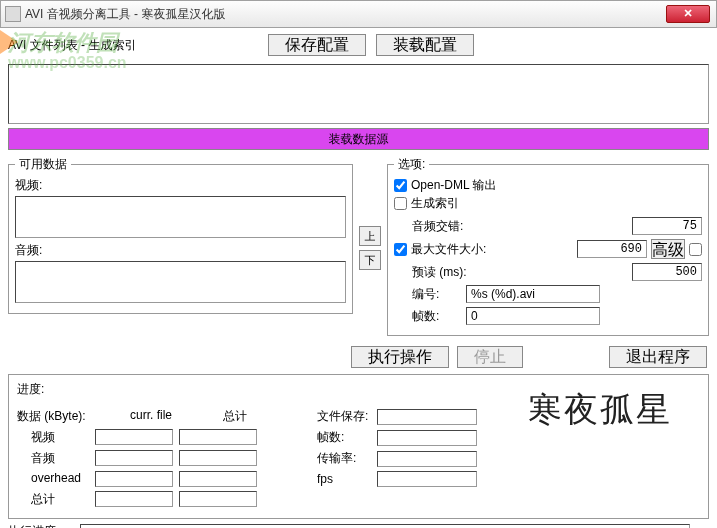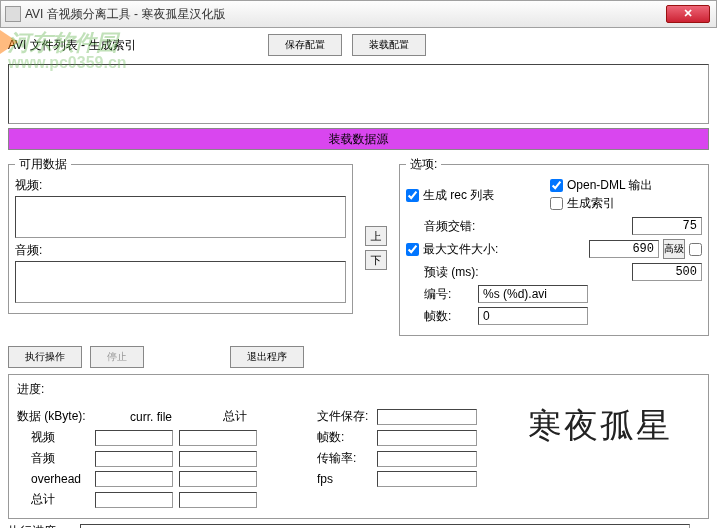--- a/index.html
+++ b/index.html
@@ -11,61 +11,61 @@
 .close-btn { width: 44px; height: 18px; background: linear-gradient(#e67, #c23); border: 1px solid #911; border-radius: 2px; color: #fff; text-align: center; line-height: 14px; font-weight: bold; cursor: pointer; position: absolute; right: 6px; top: 4px; font-family: Arial; font-size: 11px; }
 
 .watermark { position: absolute; top: 28px; left: 8px; font-size: 22px; font-weight: bold; font-style: italic; color: rgba(100,180,80,0.4); pointer-events: none; z-index: 100; font-family: "Microsoft YaHei"; }
 .watermark2 { position: absolute; top: 54px; left: 8px; font-size: 16px; font-weight: bold; color: rgba(100,180,80,0.35); pointer-events: none; z-index: 100; font-family: Arial; }
 .wm-arrow { position: absolute; top: 30px; left: 0; width: 0; height: 0; border-top: 12px solid transparent; border-bottom: 12px solid transparent; border-left: 18px solid rgba(255,120,0,0.5); z-index: 99; }
 
 .body-area { padding: 4px 8px; position: relative; }
 
 .top-row { display: flex; align-items: center; gap: 10px; margin-bottom: 6px; height: 26px; }
 .top-row .label { width: 150px; }
-.btn { height: 22px; padding: 0 16px; background: #efefef; border: 1px solid #888; cursor: pointer; font-family: inherit; font-size: 10px; }
+.btn { height: 22px; padding: 0 16px; background: #efefef; border: 1px solid #888; cursor: pointer; font-family: inherit; font-size: 16px; }
 .chk { display: inline-flex; align-items: center; gap: 4px; }
 .chk input { width: 13px; height: 13px; }
 
 .file-list-box { width: 100%; height: 60px; border: 1px inset #999; background: #fff; margin-bottom: 4px; }
 
 .load-src-btn { width: 100%; height: 22px; border: 1px solid #888; background: #d946ef; margin-bottom: 6px; cursor: pointer; font-family: inherit; font-size: 12px; }
 
-.mid-section { display: flex; gap: 12px; margin-bottom: 6px; }
+.mid-section { display: flex; gap: 6px; margin-bottom: 6px; }
 .left-col { flex: 0 0 345px; }
 .updown-col { flex: 0 0 22px; display: flex; flex-direction: column; justify-content: center; gap: 4px; }
 .right-col { flex: 1; }
 
 fieldset { border: 1px solid #999; padding: 4px 6px 6px; margin-bottom: 4px; }
 legend { padding: 0 4px; font-size: 12px; }
 
 .stream-box { width: 100%; height: 42px; border: 1px inset #999; background: #fff; margin-bottom: 4px; }
 .stream-label { margin-bottom: 2px; }
 
 .small-btn { width: 22px; height: 20px; border: 1px solid #888; background: #efefef; font-size: 11px; cursor: pointer; }
 
 .opt-row { display: flex; align-items: center; margin-bottom: 4px; gap: 4px; }
 .opt-label { width: 85px; }
 .opt-input { width: 70px; height: 18px; border: 1px inset #999; text-align: right; padding: 0 4px; font-family: Liberation Mono, monospace; font-size: 12px; }
-.opt-input-wide { width: 110px; height: 18px; border: 1px inset #999; padding: 0 4px; font-family: inherit; font-size: 12px; }
-
-.action-row { display: flex; gap: 8px; margin-bottom: 6px; padding-right: 2px; }
+.opt-input-wide { width: 134px; height: 18px; border: 1px inset #999; padding: 0 4px; font-family: inherit; font-size: 12px; }
+
+.action-row { display: flex; justify-content: flex-end; gap: 8px; margin-bottom: 6px; padding-right: 2px; }
 
 .progress-section { border: 1px solid #999; padding: 6px 8px; margin-bottom: 4px; position: relative; }
 .prog-grid { display: flex; gap: 20px; }
 .prog-left { flex: 0 0 280px; }
-.prog-left .prow { display: flex; align-items: center; margin-bottom: 4px; }
+.prog-left .prow { display: flex; margin-bottom: 4px; }
 .prog-left .plabel { width: 78px; padding-left: 14px; }
 .sunken { display: inline-block; width: 78px; height: 16px; border: 1px inset #999; background: #fff; margin-right: 6px; }
 .sunken-w { display: inline-block; width: 100px; height: 16px; border: 1px inset #999; background: #fff; }
 
 .prog-right { flex: 1; }
 .prog-right .prow { display: flex; align-items: center; margin-bottom: 4px; }
 .prog-right .plabel { width: 60px; }
 
-.logo-img { position: absolute; right: 10px; top: 28px; width: 170px; height: 42px; font-family: "STXingkai","华文行楷",cursive; font-size: 34px; color: #222; letter-spacing: 2px; }
+.logo-img { position: absolute; right: 10px; top: 12px; width: 170px; height: 42px; font-family: "STXingkai","华文行楷",cursive; font-size: 34px; color: #222; letter-spacing: 2px; }
 
 .bottom-rows .brow { display: flex; align-items: center; margin-bottom: 3px; }
 .bottom-rows .blabel { width: 72px; }
 .long-sunken { flex: 1; height: 16px; border: 1px inset #999; background: #fff; max-width: 610px; }
 </style>
 </head>
 <body>
 
 <div class="titlebar">
   <span class="icon"></span>
@@ -104,24 +104,20 @@
 
     <div class="updown-col">
       <button class="small-btn">上</button>
       <button class="small-btn">下</button>
     </div>
 
     <div class="right-col">
       <fieldset>
         <legend>选项:</legend>
         <div class="opt-row">
-          <label class="chk" style="width:140px">
-            <input type="checkbox" checked="" style="">
-              <span>生成 rec 列表</span>
-          </label>
           <div>
             <label class="chk">
               <input type="checkbox" checked="" style="">
                 <span>Open-DML 输出</span>
             </label><br>
             <label class="chk">
               <input type="checkbox" style="">
                 <span>生成索引</span>
             </label>
           </div>

